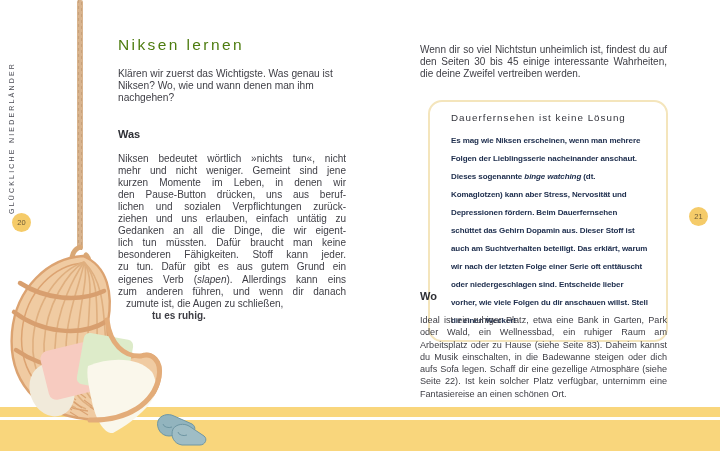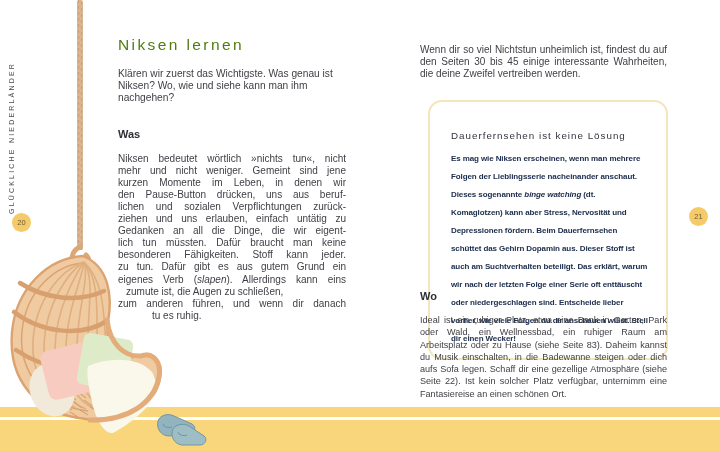--- a/index.html
+++ b/index.html
@@ -30,29 +30,29 @@
   
   .left-col{position:absolute;left:118px;top:36px;width:228px;z-index:3;color:#3e3e45;}
   .title{font-size:15.5px;font-weight:400;letter-spacing:2.4px;color:#4d7c0f;
          margin:0 0 14px 0;font-family:"Liberation Sans",sans-serif;}
   .intro{font-size:10.2px;line-height:12.2px;margin:0 0 23px 0;}
   .sec-head{font-size:11px;font-weight:bold;color:#2e2f35;margin:0 0 13px 0;}
   .body-lines{font-size:10px;line-height:12.1px;}
   .bl{text-align:justify;text-align-last:justify;white-space:normal;}
   .bl.nojust{text-align:left;text-align-last:left;}
   .bl.indent1{padding-left:8px;}
-  .bl.indent2{padding-left:34px;}
+  .bl.indent2{padding-left:34px;font-weight:bold;}
   .bl i{font-style:italic;}
 
   
   .right-col{position:absolute;left:420px;top:44px;width:247px;z-index:3;color:#3e3e45;}
   .r-intro{font-size:10px;line-height:12.2px;text-align:justify;margin:0;}
   .callout{position:absolute;left:428px;top:100px;width:240px;box-sizing:border-box;
            border:2px solid var(--box_border,#F4E5BC);border-radius:14px;
-           padding:28px 18px 10px 21px;background:#ffffff;z-index:3;}
+           padding:10px 18px 10px 21px;background:#ffffff;z-index:3;}
   .callout-head{font-size:9.8px;letter-spacing:1px;color:#34353d;margin:0 0 9px 0;font-weight:400;}
   .callout-body{font-size:8px;line-height:18px;font-weight:bold;
                 color:var(--navy,#20304F);margin:0;letter-spacing:-0.1px;}
   .callout-body i{font-style:italic;}
   .wo-head{position:absolute;left:420px;top:290px;font-size:11px;font-weight:bold;
            color:#2e2f35;z-index:3;margin:0;}
   .wo-body{position:absolute;left:420px;top:314px;width:247px;font-size:9.1px;
            line-height:12.3px;text-align:justify;z-index:3;color:#3e3e45;margin:0;}
 </style>
 </head>
@@ -117,36 +117,36 @@
   <div class="sidebar-label">Glückliche Niederländer</div>
   <div class="page-dot left">
     <span>20</span>
   </div>
   <div class="page-dot right">
     <span>21</span>
   </div>
 
   <div class="left-col">
     <h1 class="title">Niksen lernen</h1>
-    <p class="intro">Klären wir zuerst das Wichtigste. Was genau ist Niksen? Wo, wie und siehe kann man ihm nachgehen?</p>
+    <p class="intro">Klären wir zuerst das Wichtigste. Was genau ist Niksen? Wo, wie und wann denen man ihm nachgehen?</p>
     <h2 class="sec-head">Was</h2>
     <div class="body-lines">
       <div class="bl">Niksen bedeutet wörtlich »nichts tun«, nicht</div>
       <div class="bl">mehr und nicht weniger. Gemeint sind jene</div>
       <div class="bl">kurzen Momente im Leben, in denen wir</div>
       <div class="bl">den Pause-Button drücken, uns aus beruf-</div>
       <div class="bl">lichen und sozialen Verpflichtungen zurück-</div>
       <div class="bl">ziehen und uns erlauben, einfach untätig zu</div>
       <div class="bl">Gedanken an all die Dinge, die wir eigent-</div>
       <div class="bl">lich tun müssten. Dafür braucht man keine</div>
       <div class="bl">besonderen Fähigkeiten. Stoff kann jeder.</div>
       <div class="bl">zu tun. Dafür gibt es aus gutem Grund ein</div>
       <div class="bl"><span>eigenes Verb (</span><i>slapen</i><span>). Allerdings kann eins</span></div>
+      <div class="bl">zum anderen führen, und wenn dir danach</div>
       <div class="bl nojust indent1">zumute ist, die Augen zu schließen,</div>
-      <div class="bl">zum anderen führen, und wenn dir danach</div>
       <div class="bl nojust indent2">tu es ruhig.</div>
     </div>
   </div>
 
   <div class="right-col">
     <p class="r-intro">Wenn dir so viel Nichtstun unheimlich ist, findest du auf den Seiten 30 bis 45 einige interessante Wahrheiten, die deine Zweifel vertreiben werden.</p>
   </div>
 
   <div class="callout">
     <h3 class="callout-head">Dauerfernsehen ist keine Lösung</h3>

